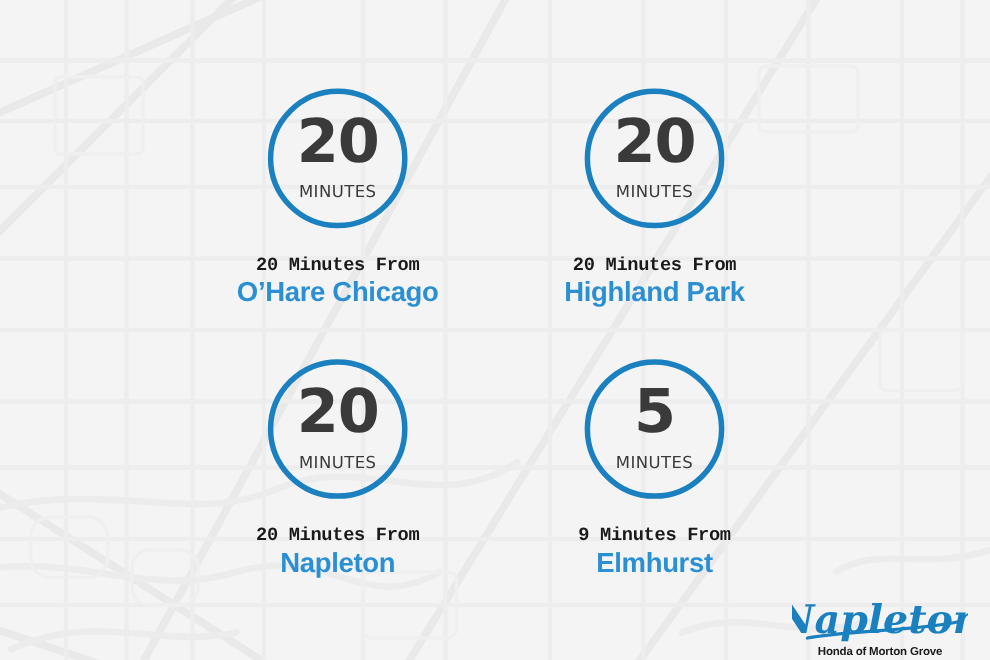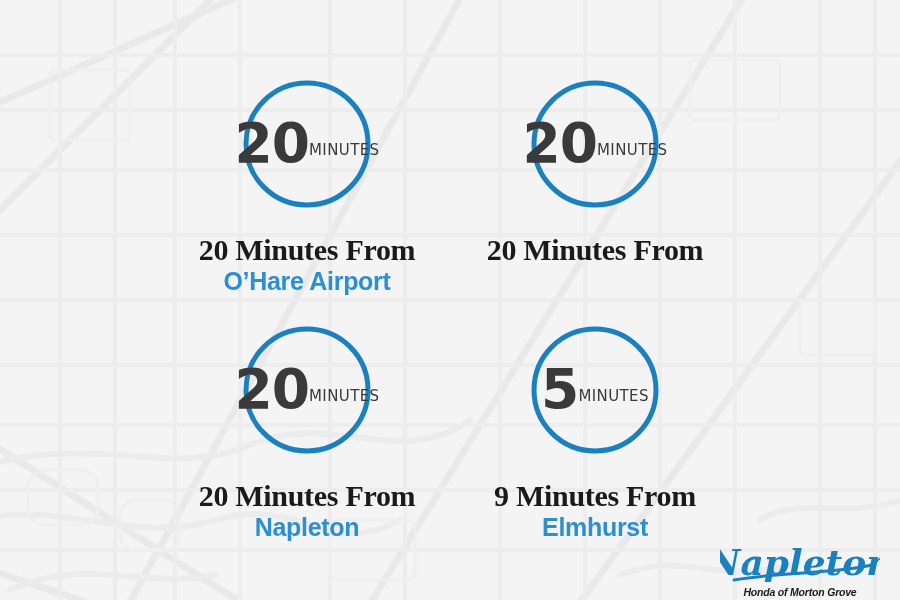--- a/index.html
+++ b/index.html
@@ -50,20 +50,21 @@
   }
   .ring svg {
     display: block;
     width: 132px;
     height: 132px;
   }
   .ring-inner {
     position: absolute;
     inset: 0;
     display: flex;
+    flex-direction: column;
     align-items: center;
     justify-content: center;
   }
   .ring-number {
     font-family: "DejaVu Sans", sans-serif;
     font-size: 55px;
     font-weight: bold;
     line-height: 0.92;
     color: #3a3a3a;
     letter-spacing: -1px;
@@ -76,22 +77,22 @@
     letter-spacing: 0.4px;
     color: #3a3a3a;
     margin-top: 12px;
   }
 
   .caption {
     margin-top: 22px;
     line-height: 1.18;
   }
   .caption-top {
-    font-family: Liberation Serif, serif;
-    font-size: 30px;
+    font-family: Liberation Mono, monospace;
+    font-size: 17px;
     font-weight: bold;
     color: #1a1a1a;
     letter-spacing: -0.3px;
     white-space: nowrap;
   }
   .caption-place {
     font-family: "Liberation Sans", sans-serif;
     font-size: 25px;
     font-weight: bold;
     color: #2b8fd4;
@@ -117,21 +118,20 @@
     font-weight: bold;
     fill: #1b80c0;
   }
   .logo-tagline {
     font-family: "Liberation Sans", sans-serif;
     font-size: 10.5px;
     font-weight: bold;
     letter-spacing: -0.2px;
     color: #1a1a1a;
     margin-top: -1px;
-    font-style: italic;
   }
 </style>
 </head>
 <body>
 
 <svg id="map-bg" viewBox="0 0 900 600" preserveAspectRatio="none" aria-hidden="true">
   <rect x="0" y="0" width="900" height="600" fill="#f4f4f4"></rect>
   <g stroke="#e9e9e9" fill="none" stroke-width="7" stroke-linecap="round">
 
     <path d="M -40 120 L 320 -40"></path>
@@ -193,36 +193,37 @@
       <svg viewBox="0 0 132 132" aria-hidden="true">
         <circle cx="66" cy="66" r="61" fill="none" stroke="#1b80c0" stroke-width="5"></circle>
       </svg>
       <div class="ring-inner">
         <div class="ring-number">20</div>
         <div class="ring-unit">MINUTES</div>
       </div>
     </div>
     <div class="caption">
       <div class="caption-top">20 Minutes From</div>
-      <div class="caption-place">O’Hare Airport</div>
+      <div class="caption-place">O’Hare Chicago</div>
     </div>
   </div>
 
   <div class="badge-cell cell-r1c2">
     <div class="ring">
       <svg viewBox="0 0 132 132" aria-hidden="true">
         <circle cx="66" cy="66" r="61" fill="none" stroke="#1b80c0" stroke-width="5"></circle>
       </svg>
       <div class="ring-inner">
         <div class="ring-number">20</div>
         <div class="ring-unit">MINUTES</div>
       </div>
     </div>
     <div class="caption">
       <div class="caption-top">20 Minutes From</div>
+      <div class="caption-place">Highland Park</div>
     </div>
   </div>
 
   <div class="badge-cell cell-r2c1">
     <div class="ring">
       <svg viewBox="0 0 132 132" aria-hidden="true">
         <circle cx="66" cy="66" r="61" fill="none" stroke="#1b80c0" stroke-width="5"></circle>
       </svg>
       <div class="ring-inner">
         <div class="ring-number">20</div>

